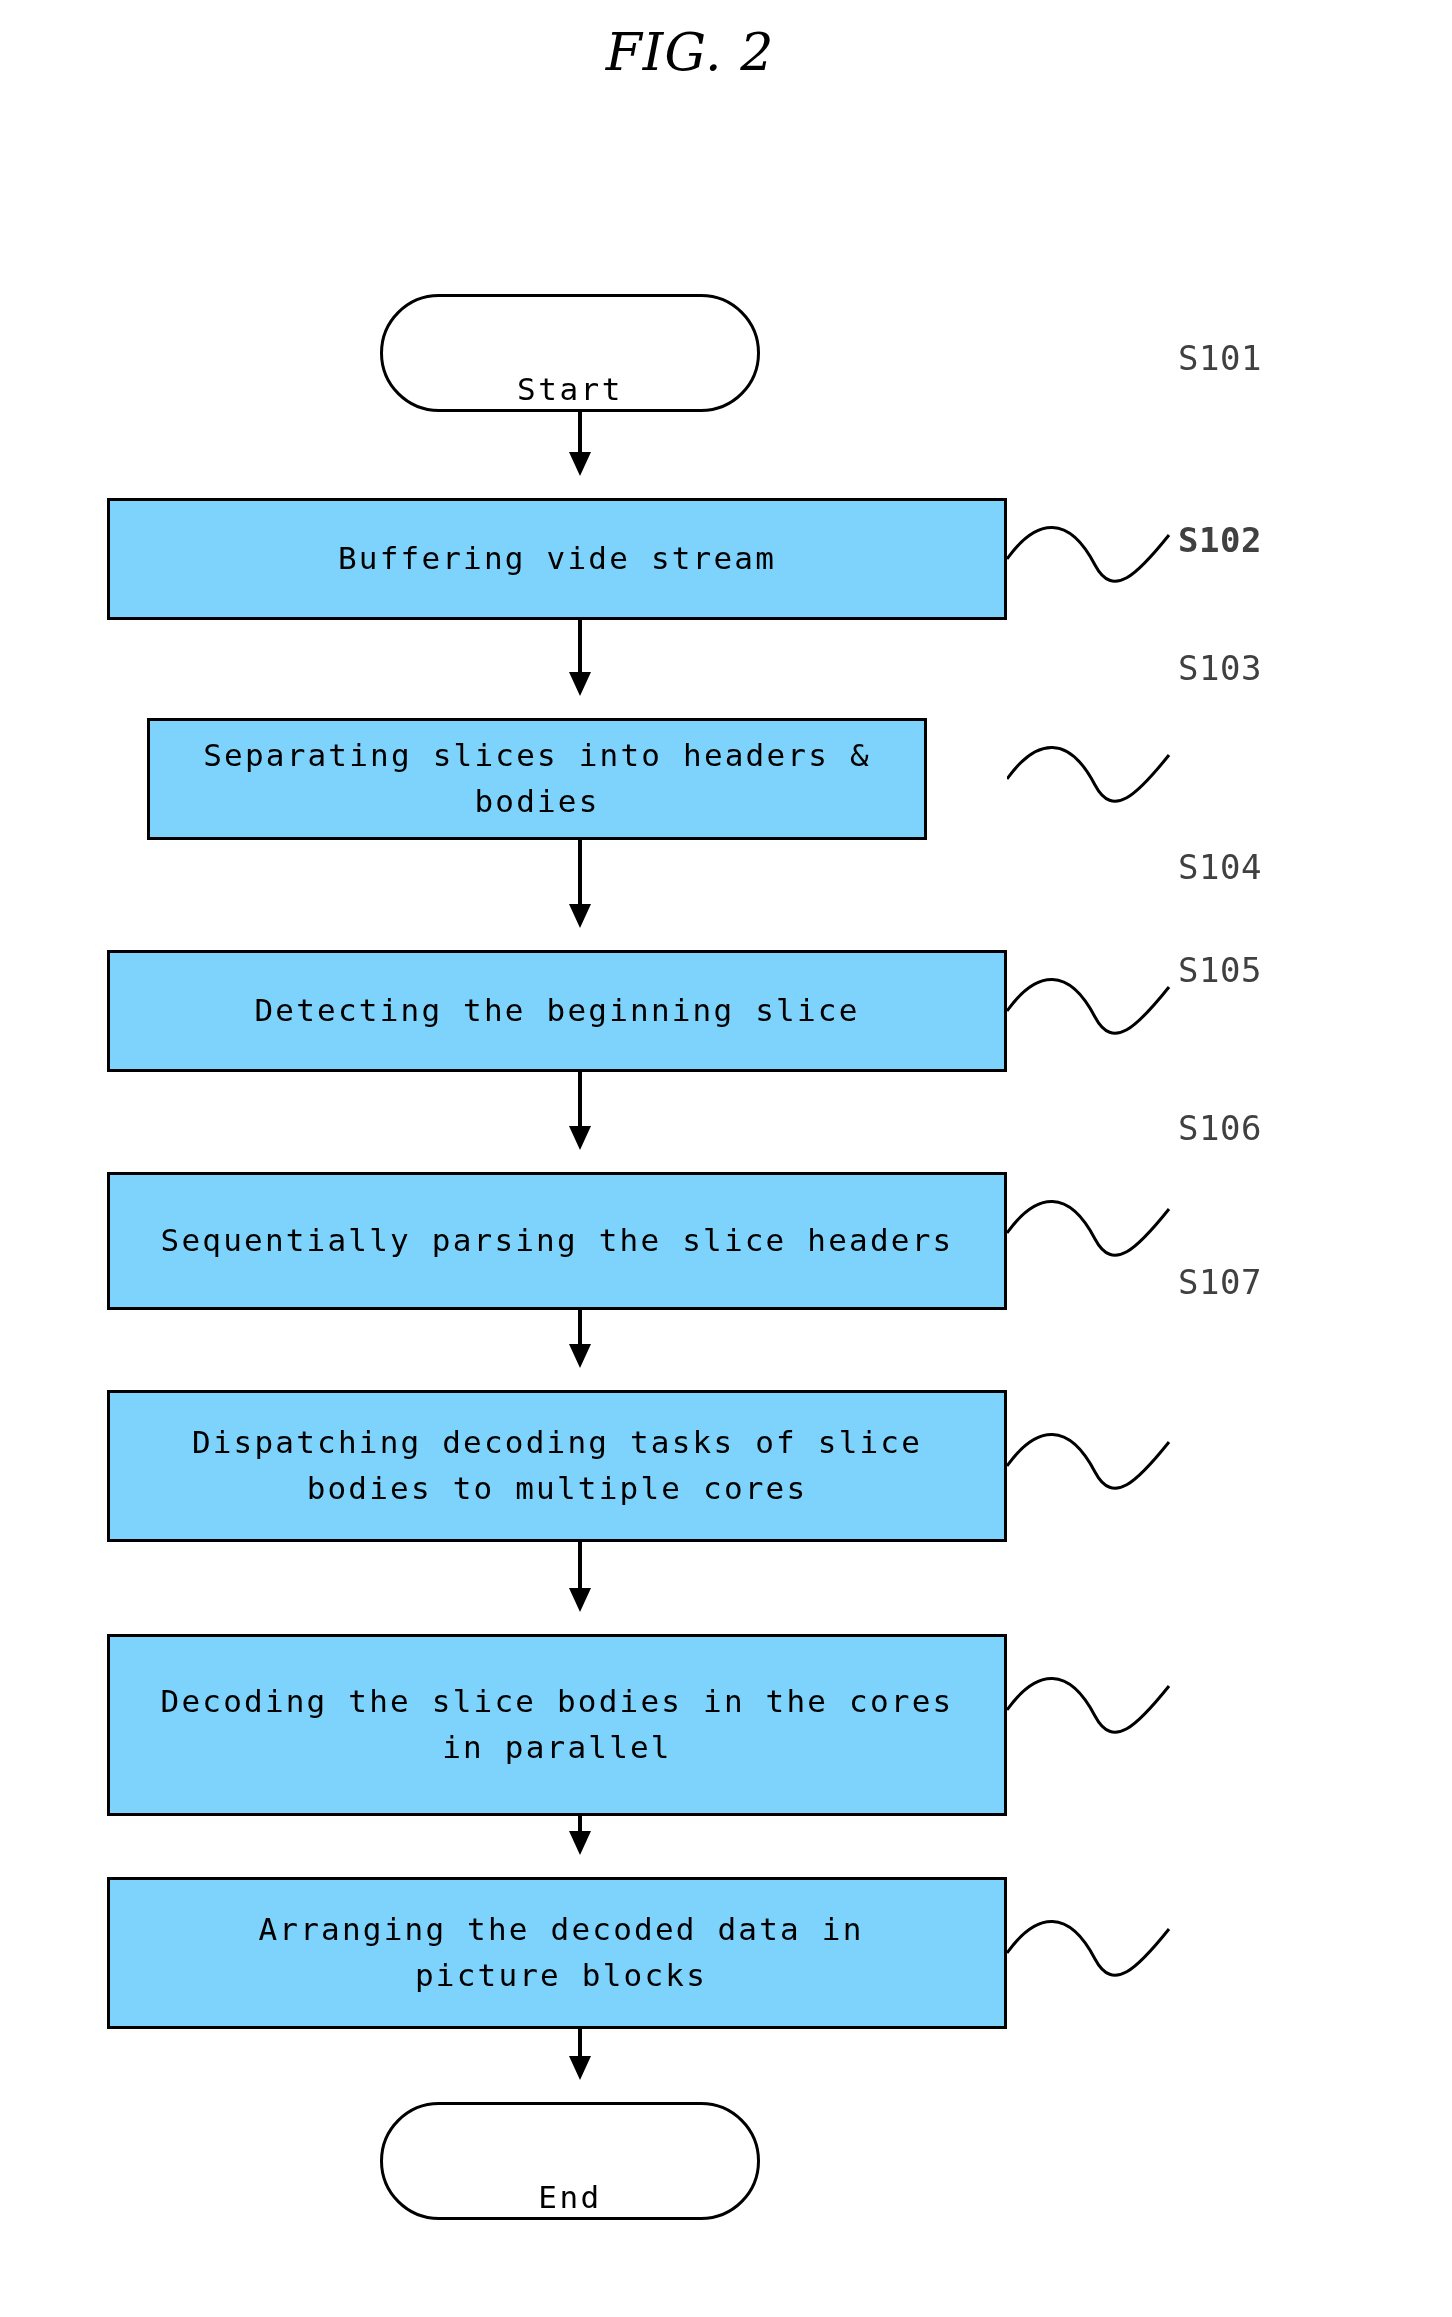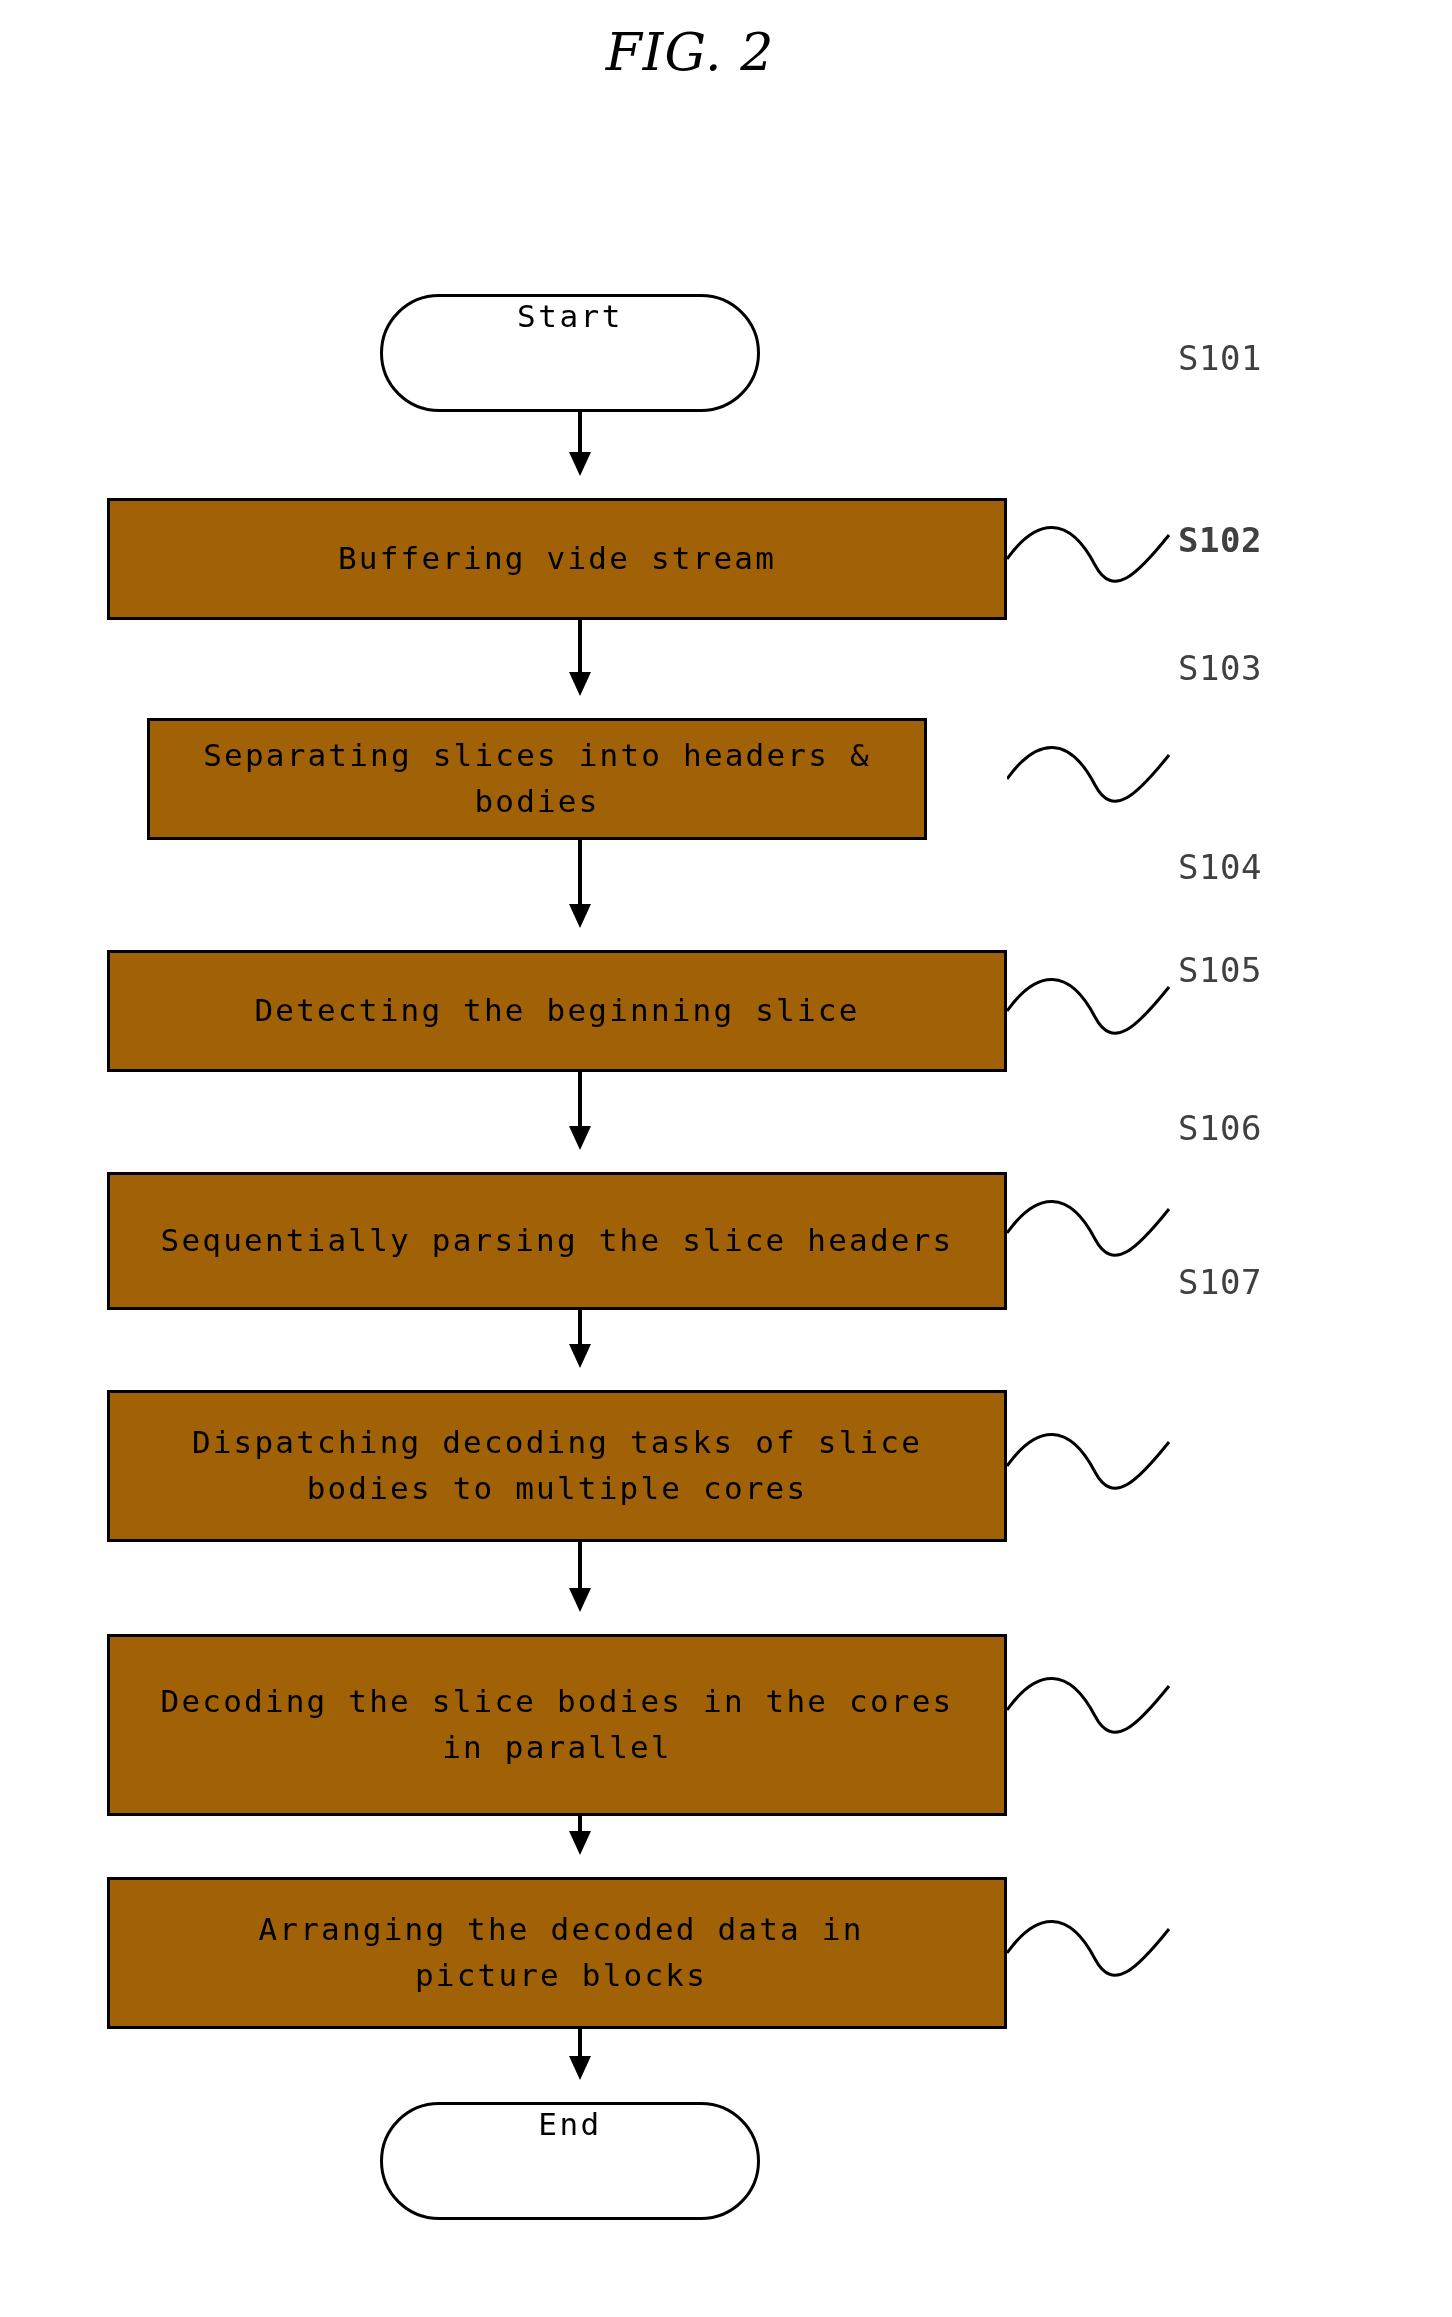--- a/index.html
+++ b/index.html
@@ -41,37 +41,37 @@
   }
 
   
   .terminal {
     position: absolute;
     box-sizing: border-box;
     border: 3px solid #000;
     border-radius: 62px;
     background: #fff;
     display: flex;
-    align-items: flex-start;
+    align-items: flex-end;
     justify-content: center;
   }
   .terminal .node-text {
     font-size: 31px;
     letter-spacing: 2.5px;
     line-height: 1.25;
     text-align: center;
     white-space: pre;
   }
 
   
   .process-box {
     position: absolute;
     box-sizing: border-box;
     border: 3px solid #000;
-    background: #a16207;
+    background: #7dd3fc;
     display: flex;
     align-items: center;
     justify-content: center;
   }
   .process-box .node-text {
     font-size: 31px;
     letter-spacing: 2.2px;
     line-height: 1.48;
     text-align: center;
     white-space: pre-line;

